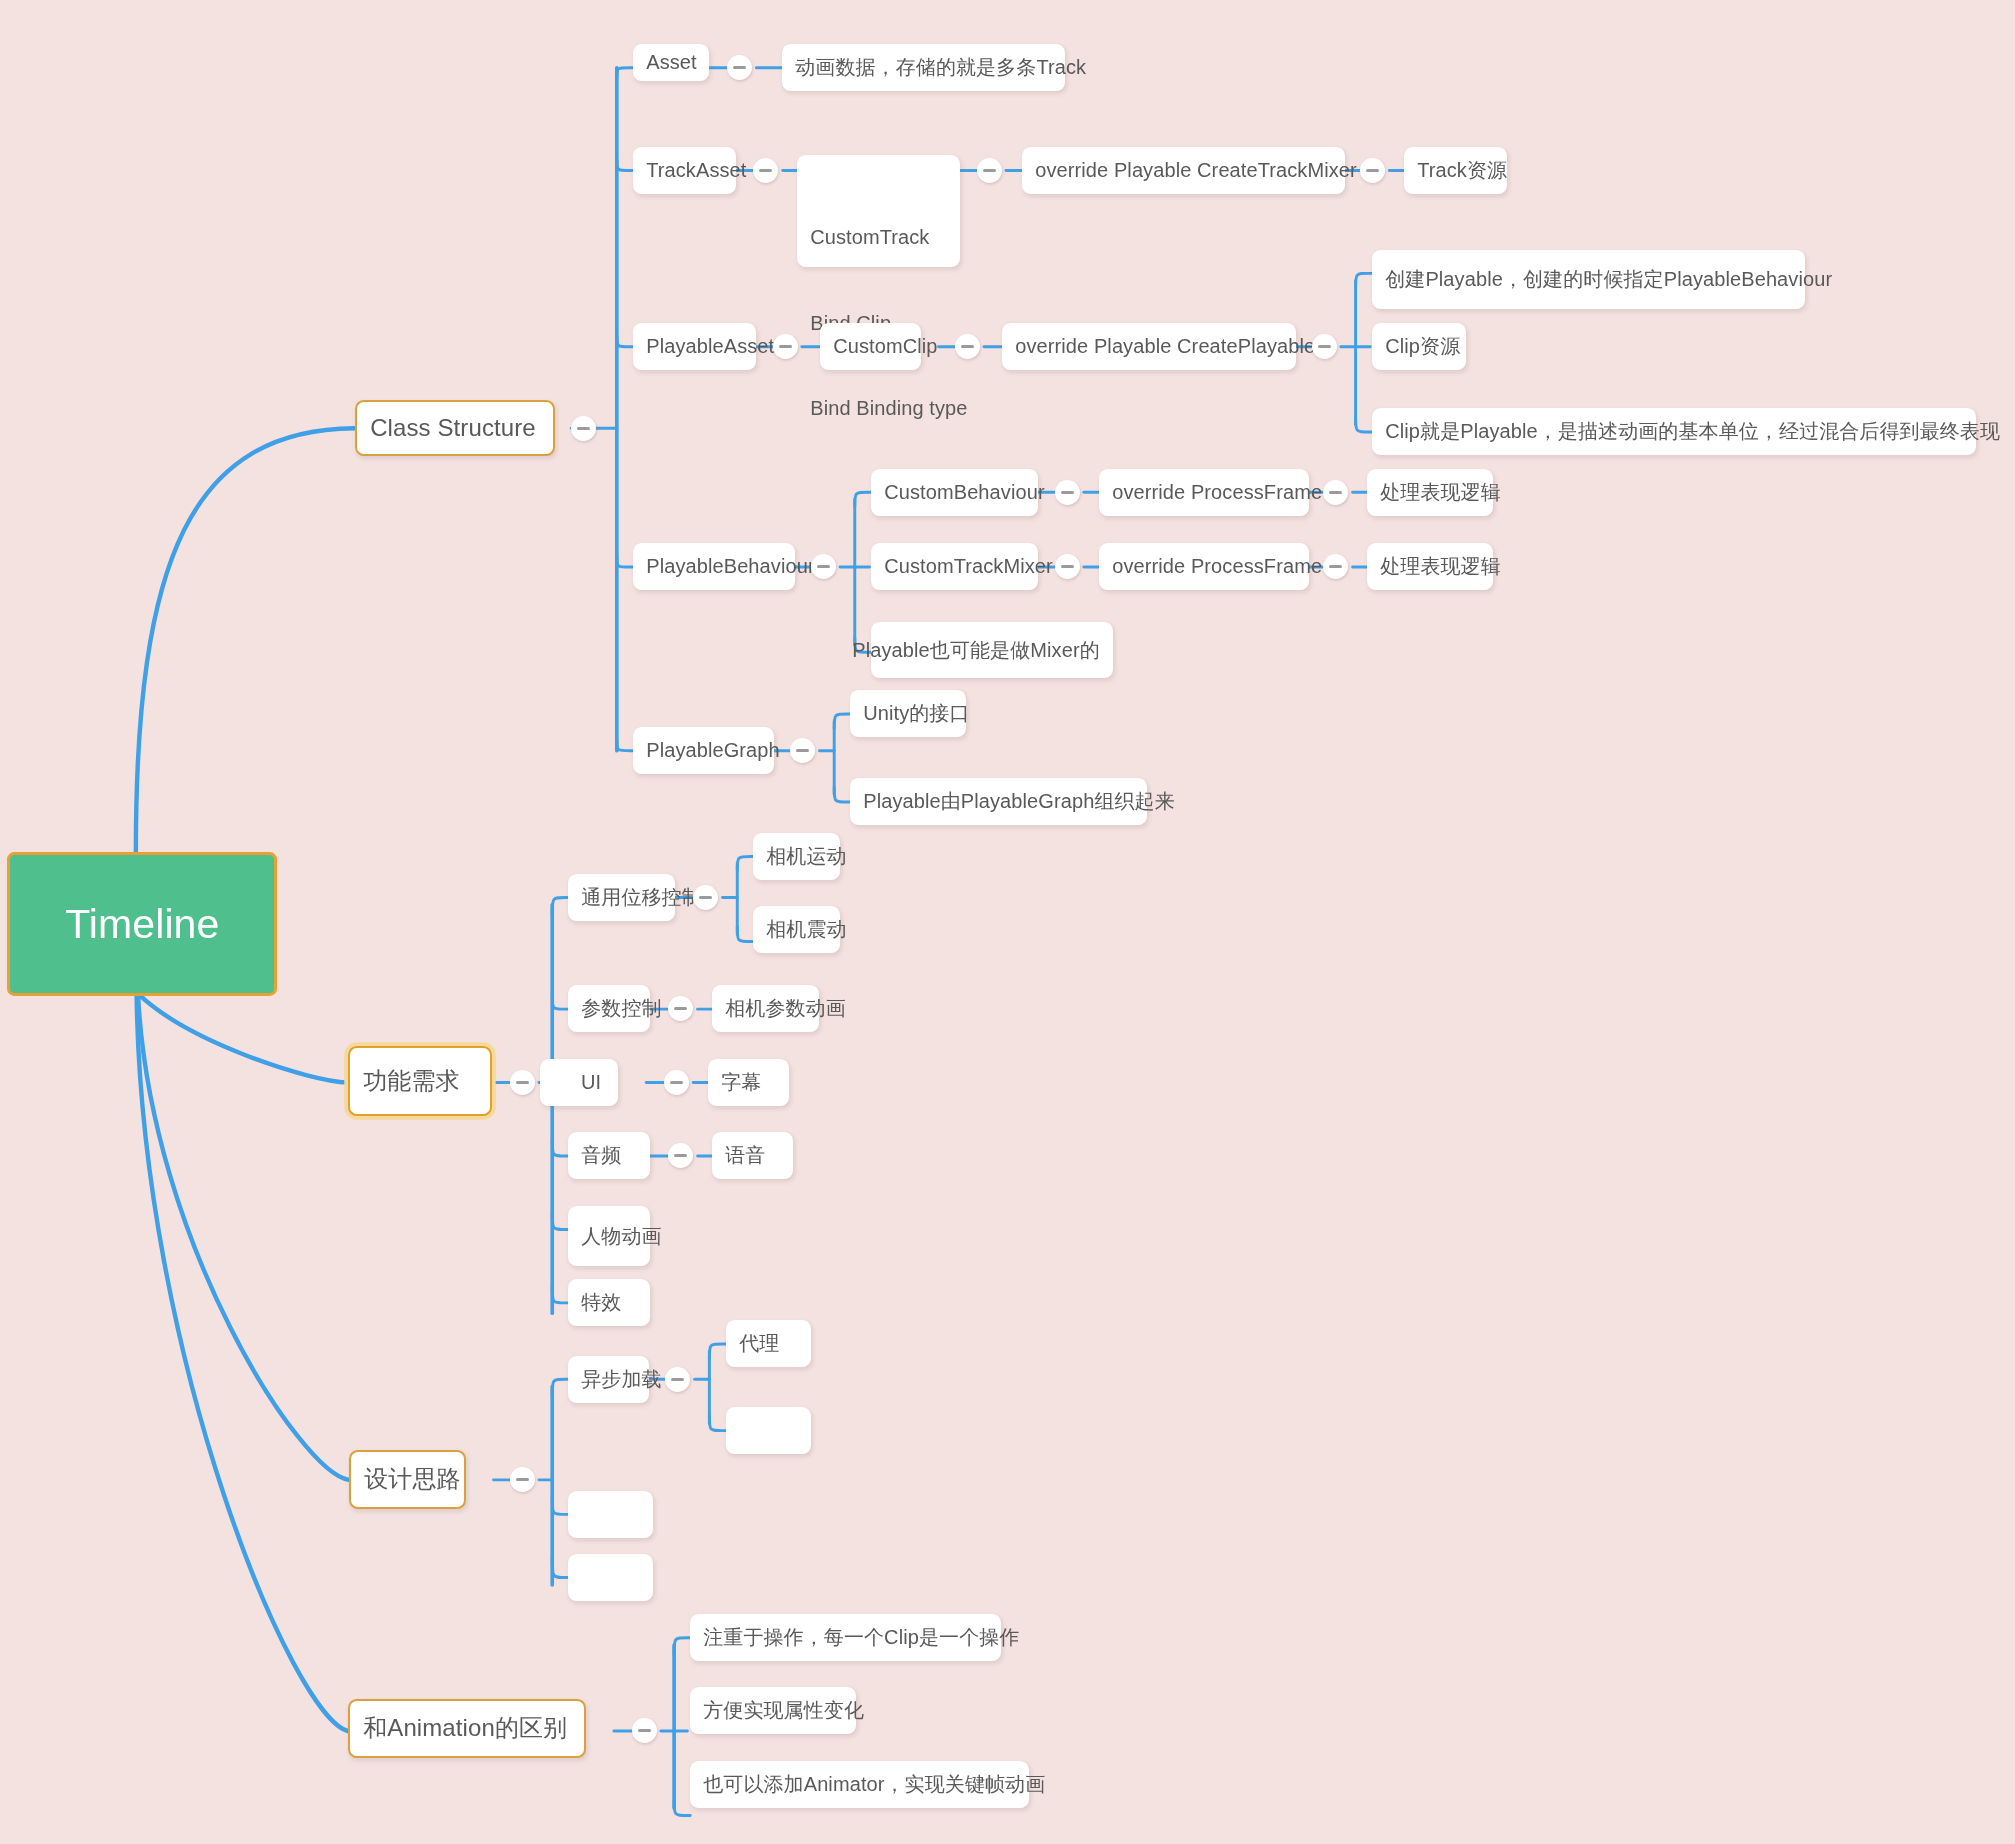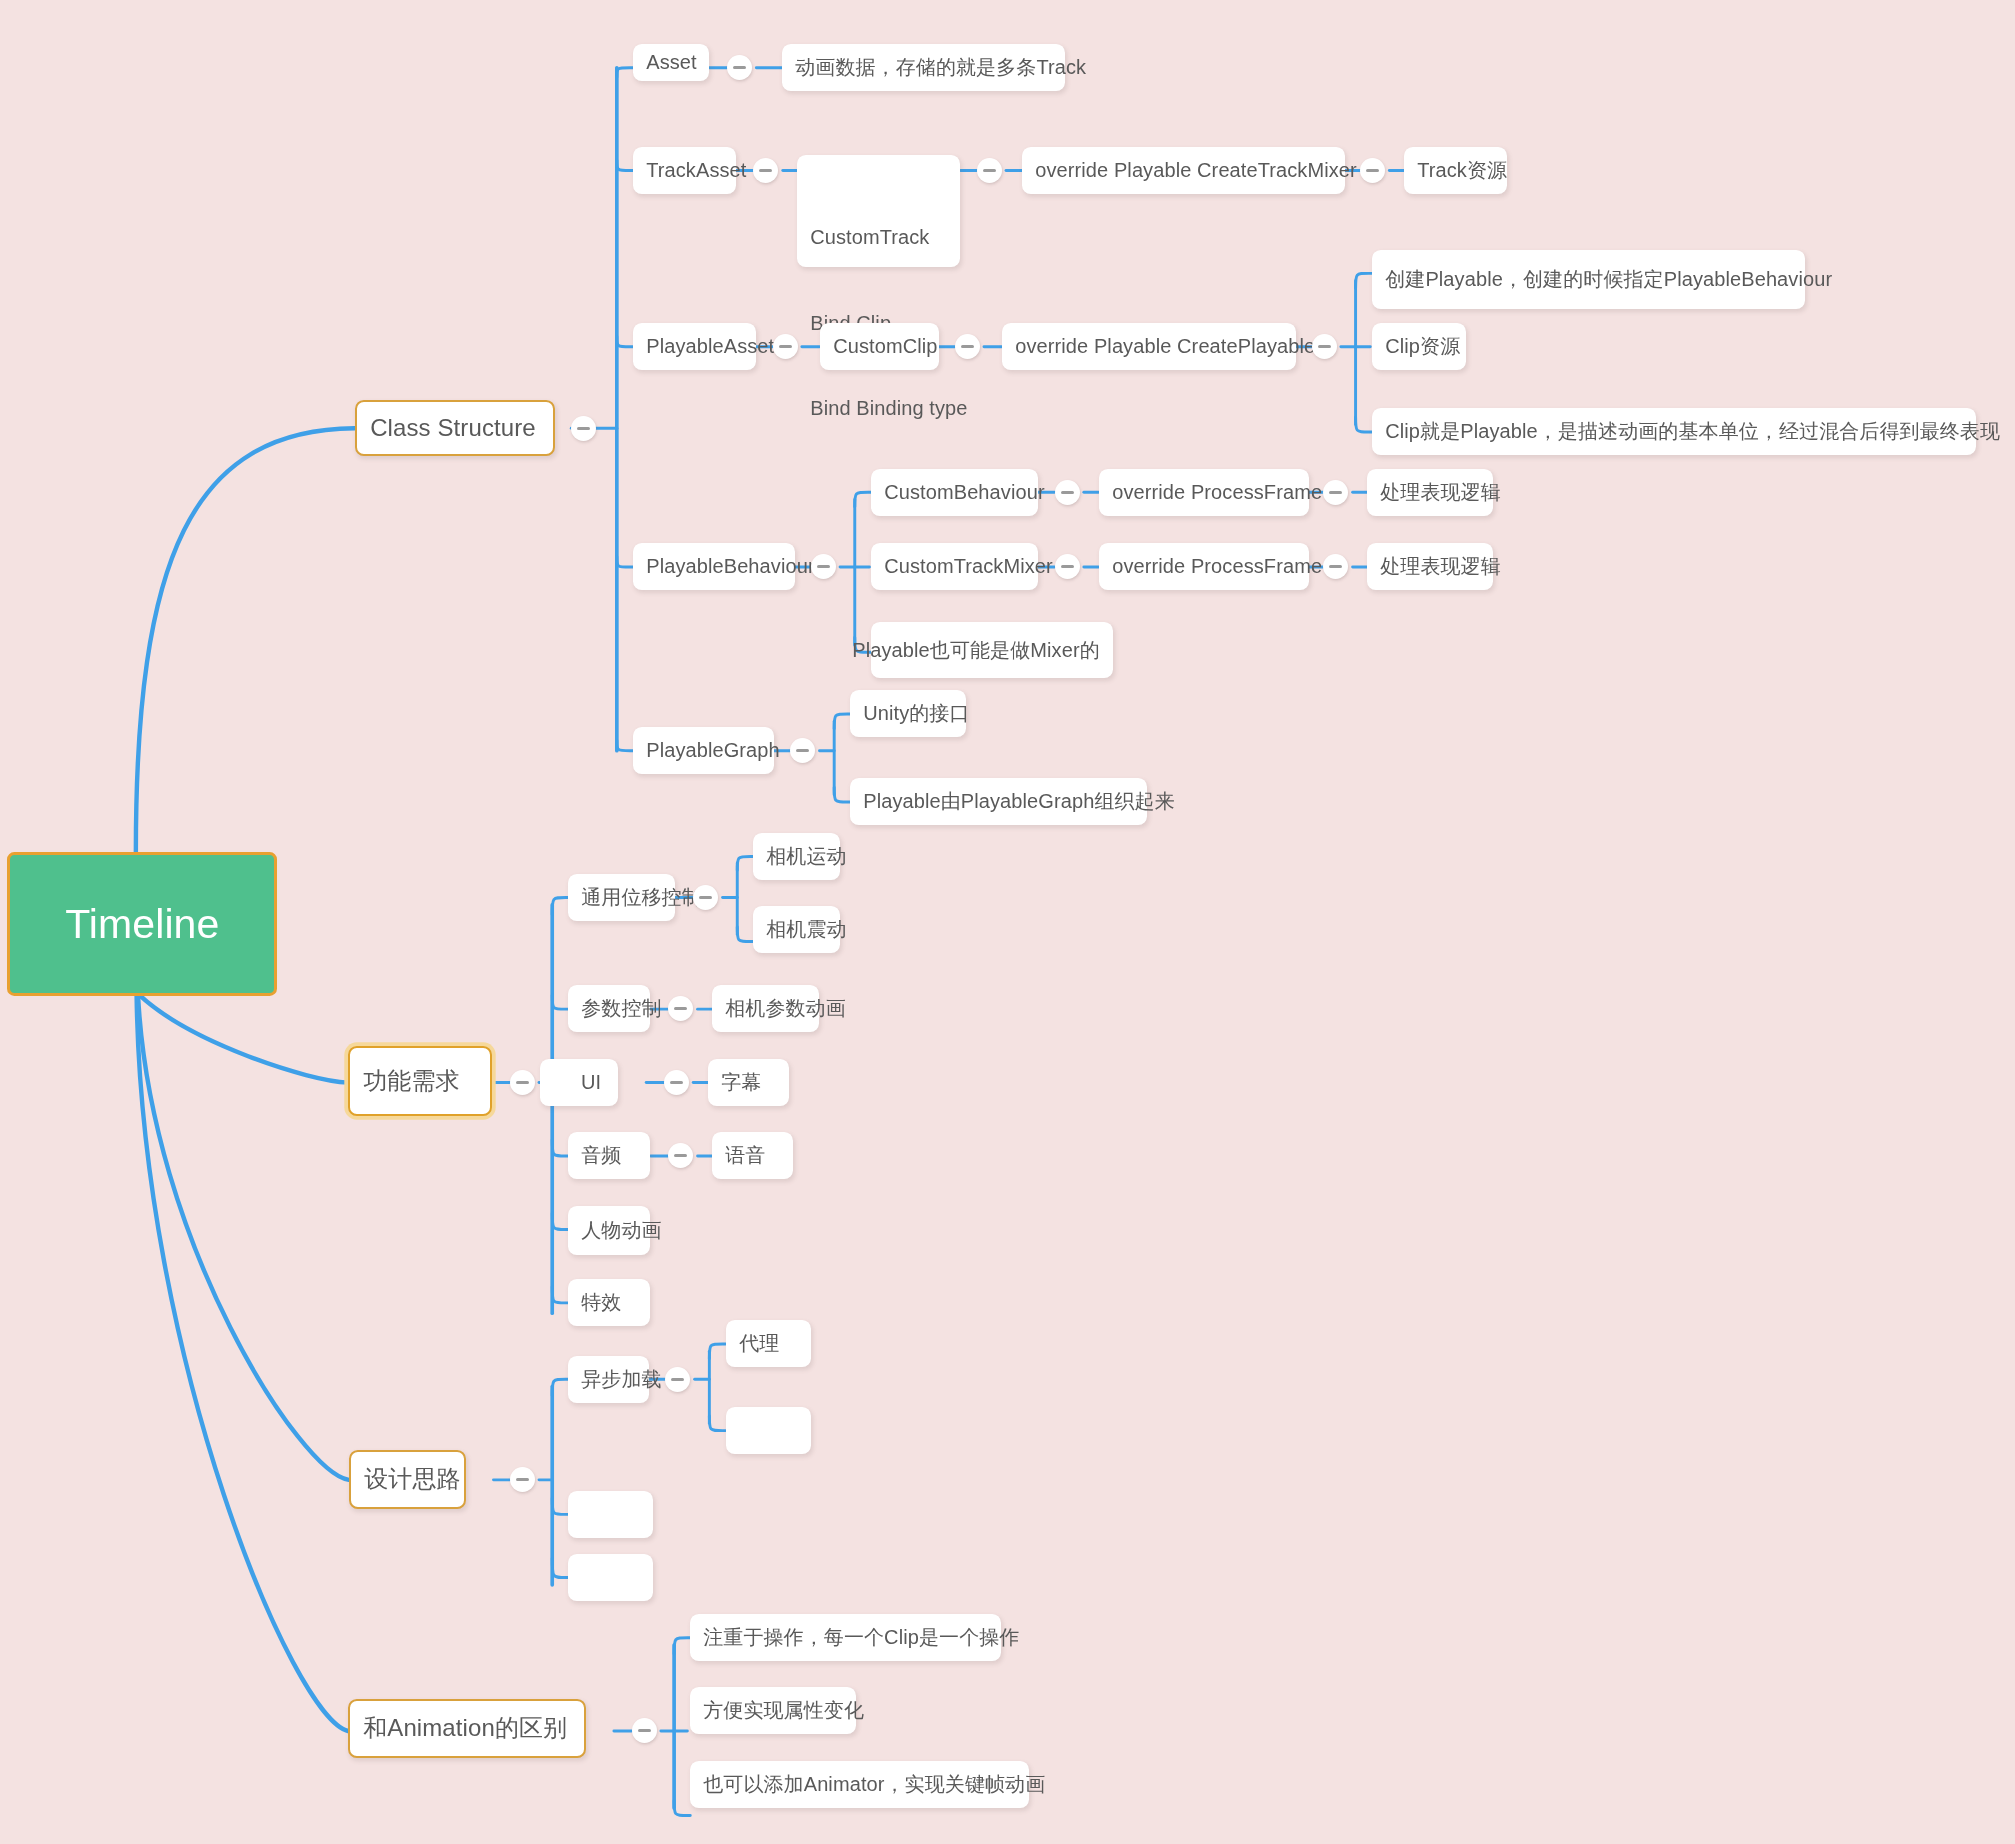--- a/index.html
+++ b/index.html
@@ -258,21 +258,21 @@
   <div class="node" style="left:1404px; top:147px; width:103px; height:47px;">
     <span>Track资源</span>
   </div>
 
   <div class="node" style="left:633px; top:323px; width:123px; height:47px;">
     <span>PlayableAsset</span>
   </div>
   <div class="toggle" style="left:773px; top:334px;">
     <span class="bar"></span>
   </div>
-  <div class="node" style="left:820px; top:323px; width:119px; height:47px;">
+  <div class="node" style="left:820px; top:323px; width:101px; height:47px;">
     <span>CustomClip</span>
   </div>
   <div class="toggle" style="left:955px; top:334px;">
     <span class="bar"></span>
   </div>
   <div class="node" style="left:1002px; top:323px; width:294px; height:47px;">
     <span>override Playable CreatePlayable</span>
   </div>
   <div class="toggle" style="left:1312px; top:334px;">
     <span class="bar"></span>
@@ -386,21 +386,21 @@
   <div class="node" style="left:568px; top:1132px; width:82px; height:47px;">
     <span>音频</span>
   </div>
   <div class="toggle" style="left:668px; top:1143px;">
     <span class="bar"></span>
   </div>
   <div class="node" style="left:712px; top:1132px; width:81px; height:47px;">
     <span>语音</span>
   </div>
 
-  <div class="node" style="left:568px; top:1206px; width:82px; height:49px;">
+  <div class="node" style="left:568px; top:1206px; width:82px; height:60px;">
     <span>人物动画</span>
   </div>
 
   <div class="node" style="left:568px; top:1279px; width:82px; height:47px;">
     <span>特效</span>
   </div>
 
   <div class="node sel-plain big" style="left:349px; top:1450px; width:117px; height:59px;">
     <span>设计思路</span>
   </div>

